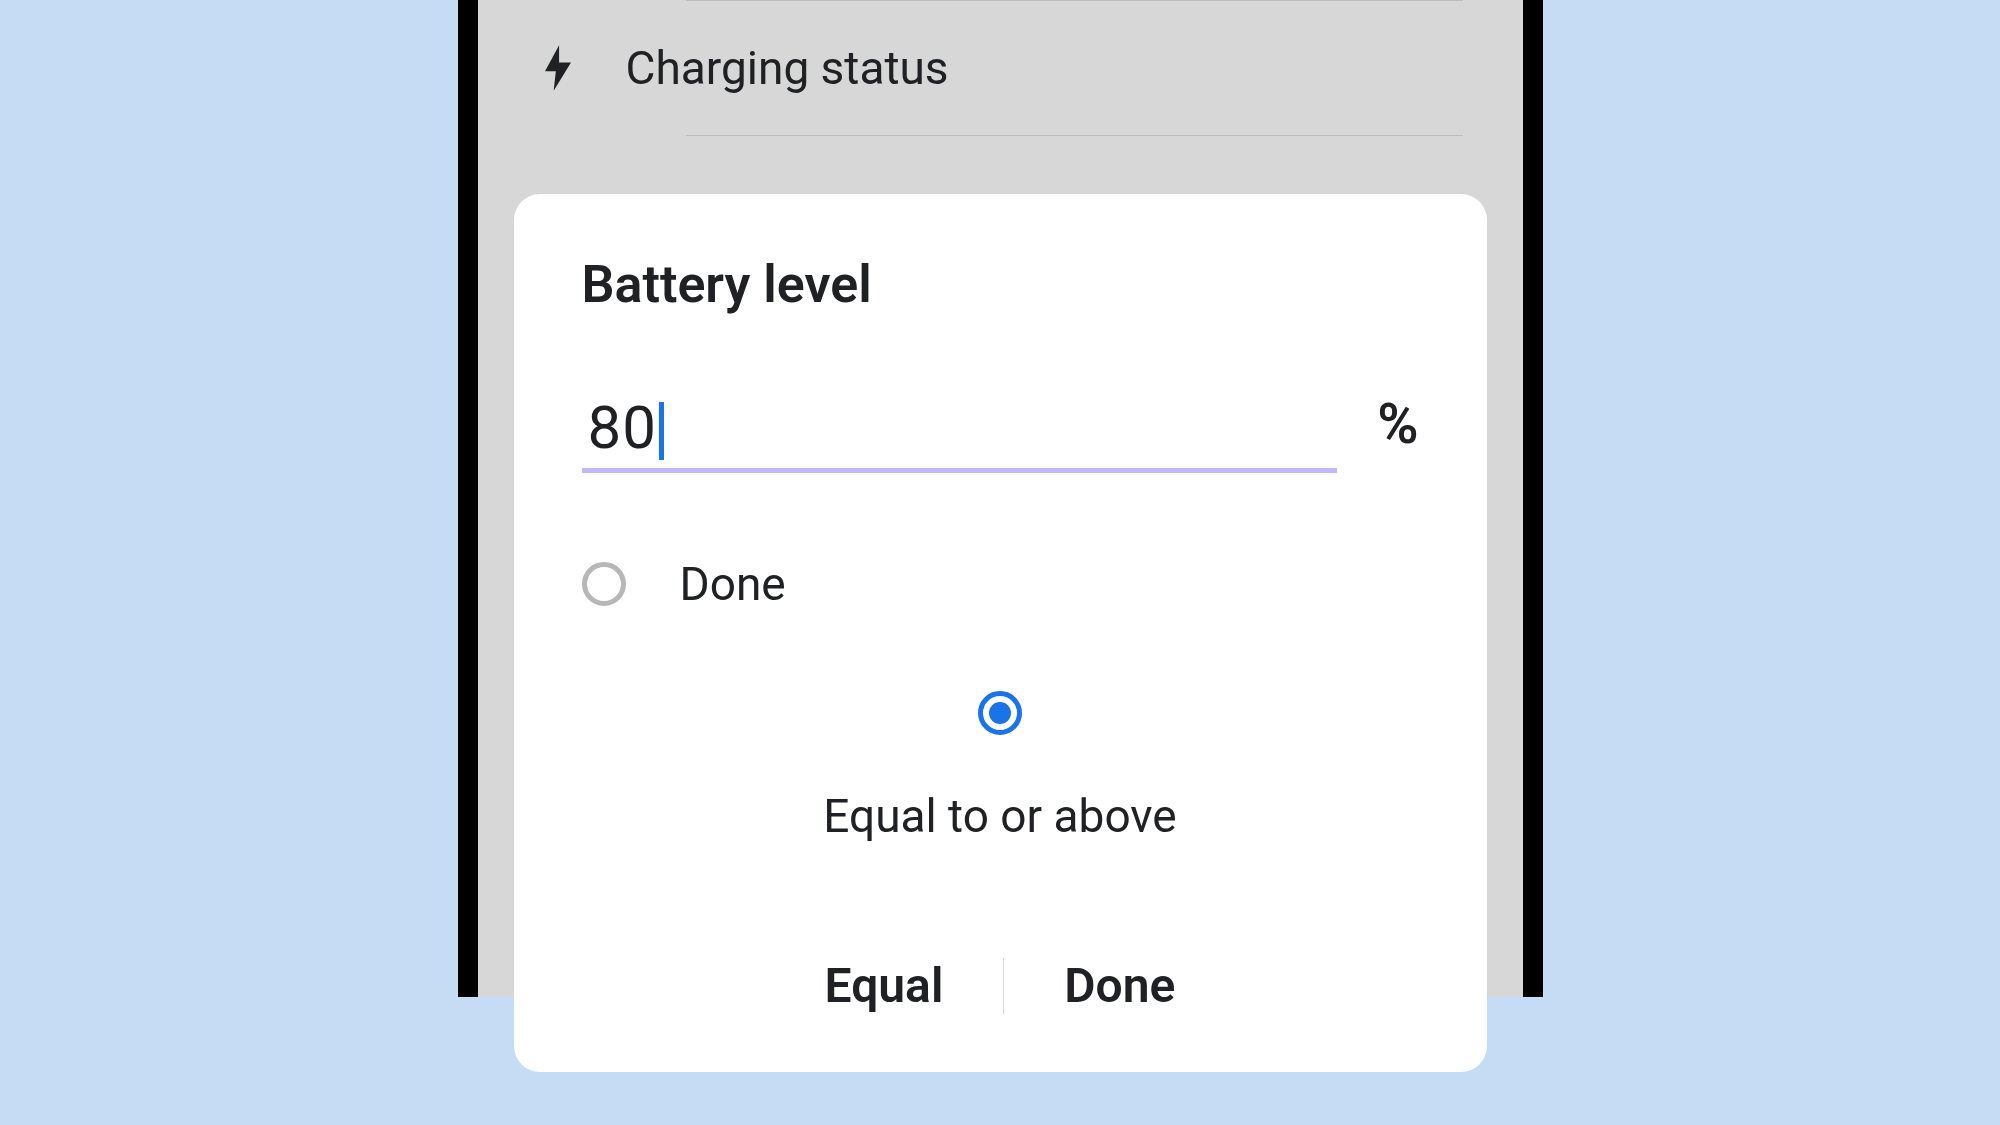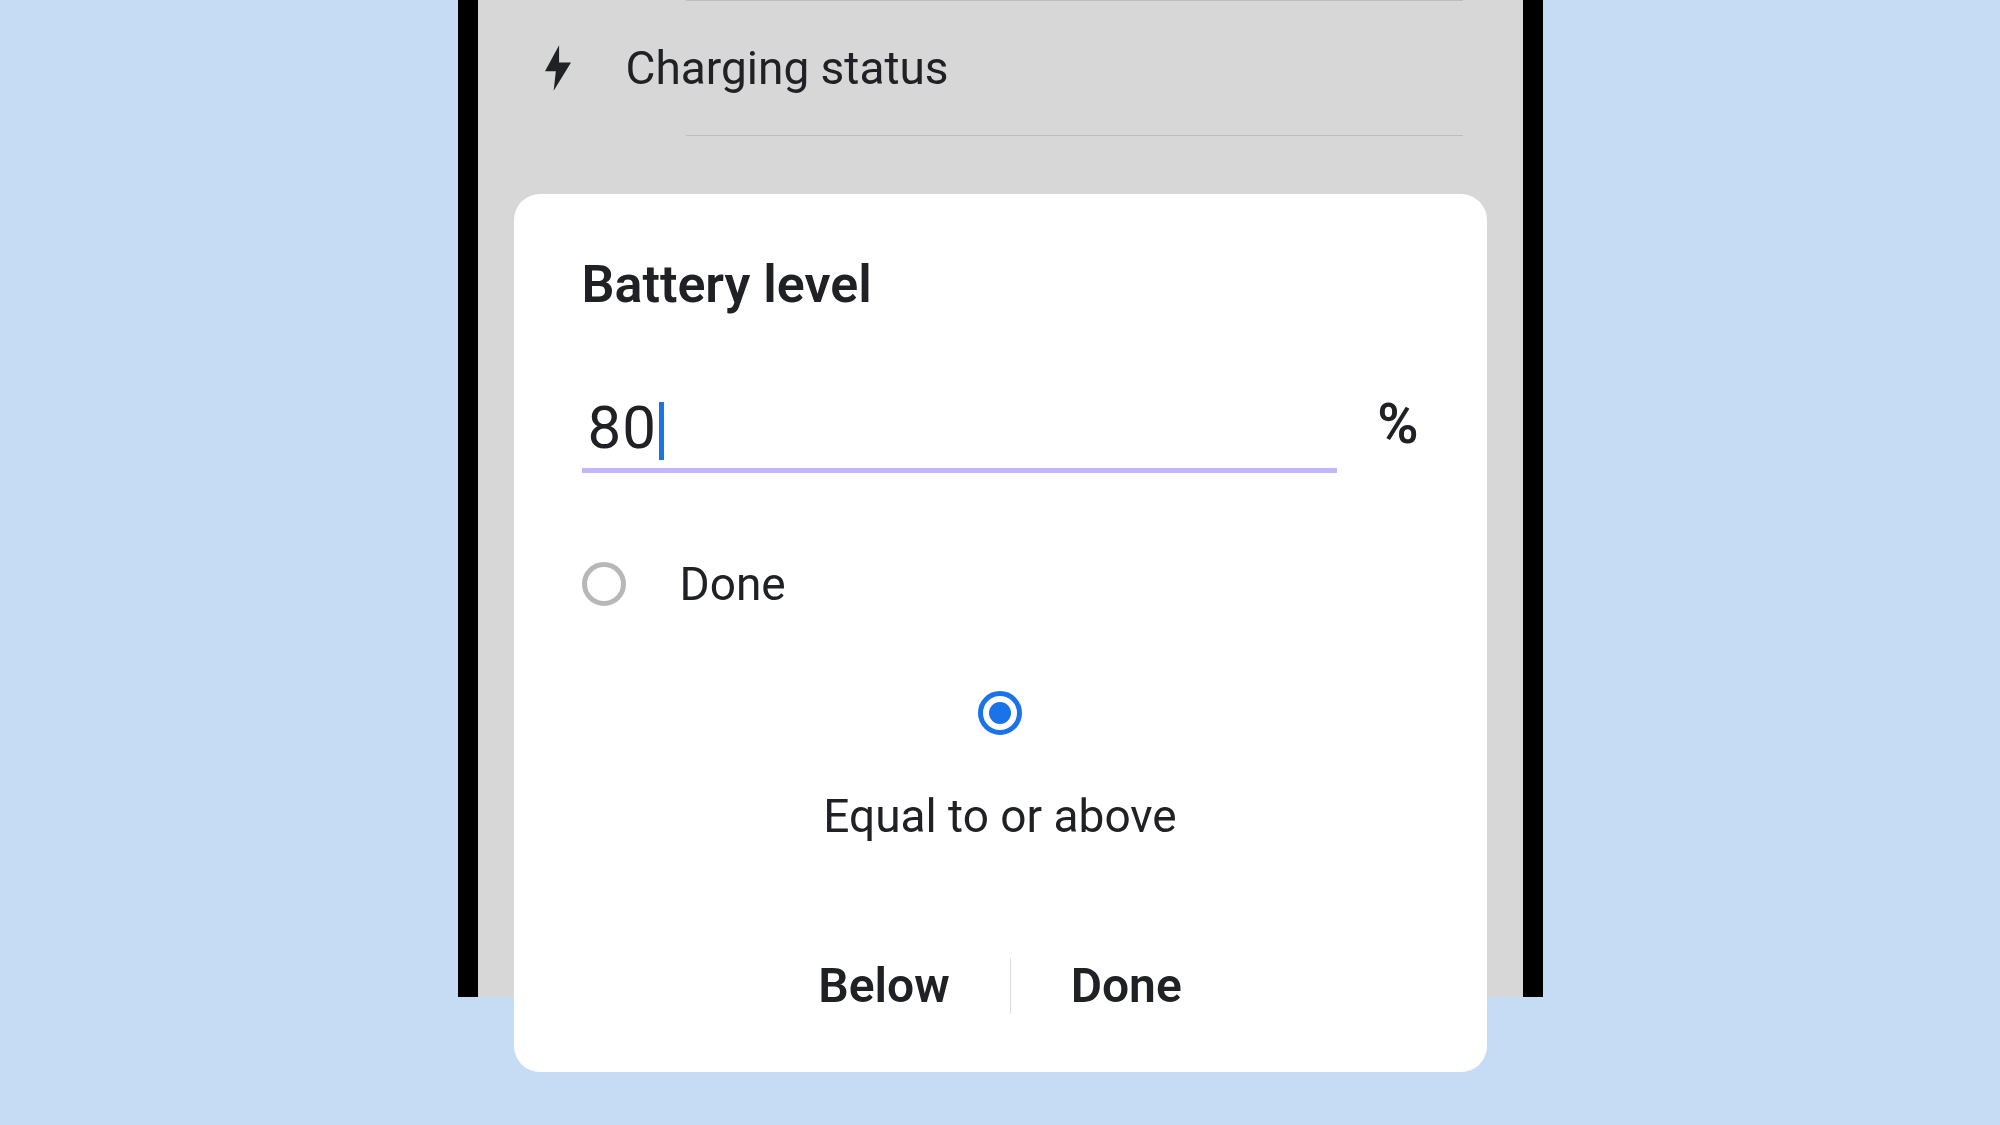--- a/index.html
+++ b/index.html
@@ -184,20 +184,20 @@
         <span class="radio unchecked"></span>
         <span class="radio-label">Done</span>
       </div>
 
       <div class="radio-row">
         <span class="radio checked"></span>
         <span class="radio-label">Equal to or above</span>
       </div>
 
       <div class="buttons">
-        <div class="btn">Below</div>
+        <div class="btn">Equal</div>
         <div class="btn-divider"></div>
         <div class="btn">Done</div>
       </div>
     </div>
 
   </div>
 </div>
 
 </body></html>

